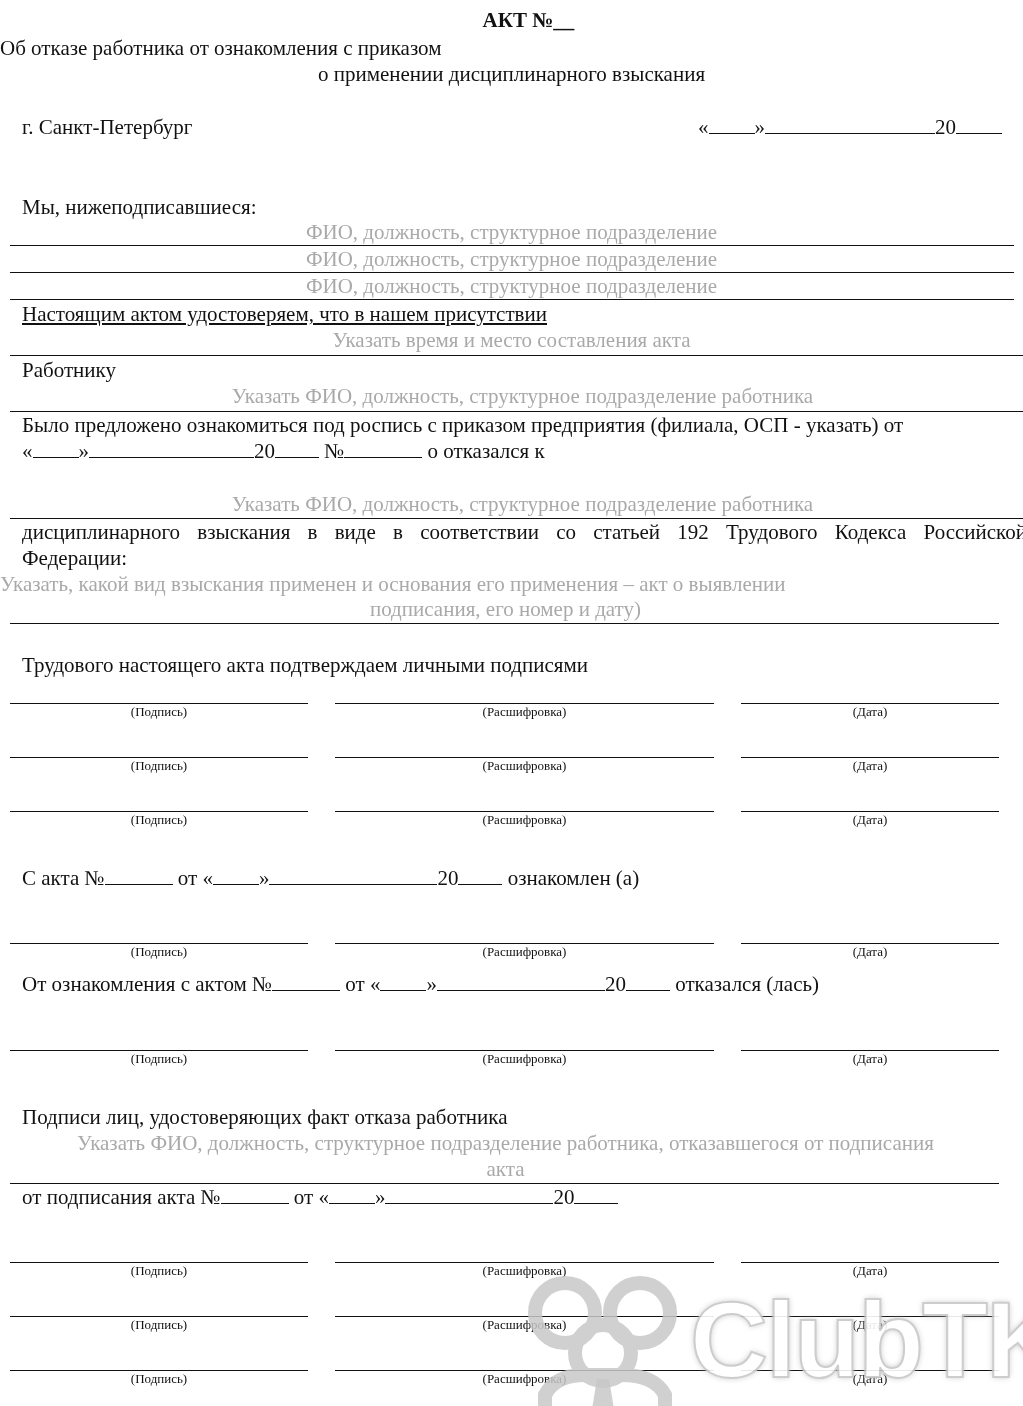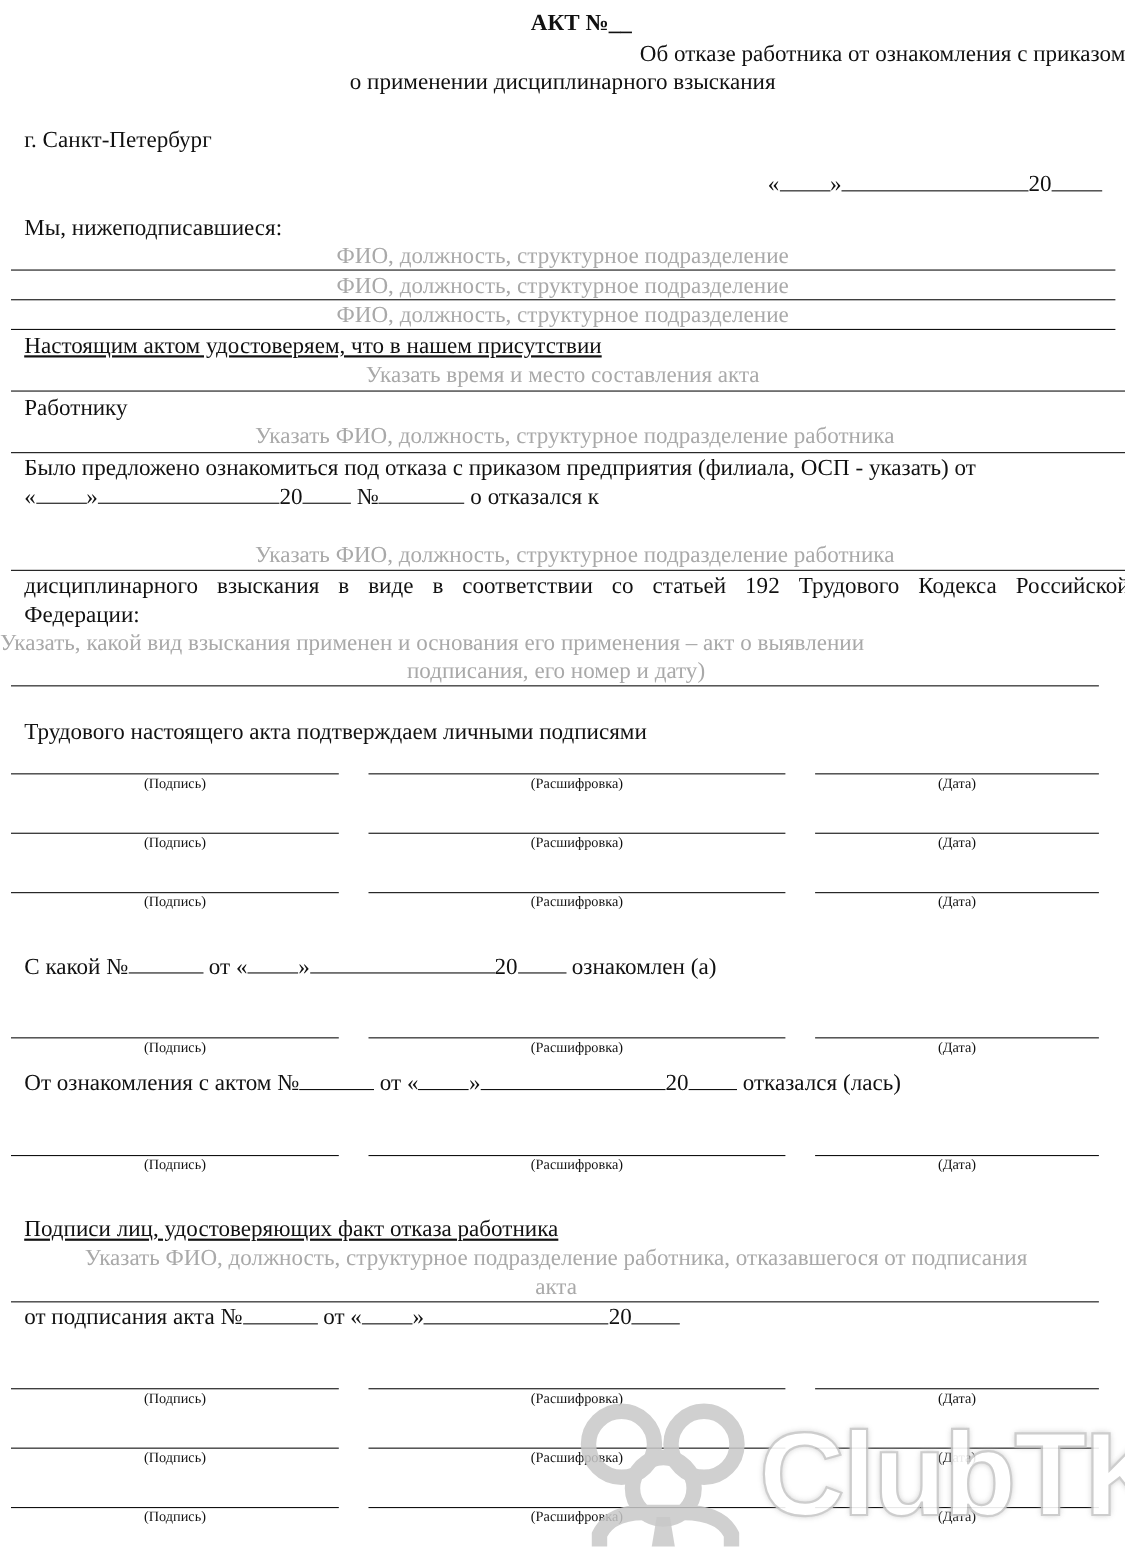--- a/index.html
+++ b/index.html
@@ -18,45 +18,45 @@
   .just { text-align: justify; text-align-last: justify; }
   .watermark {
     position: absolute; left: 515px; top: 1275px; width: 510px; height: 140px;
     pointer-events: none;
   }
 </style>
 </head>
 <body>
 
 <div class="abs t title" style="left:0;width:1023px;top:8px;text-align:center;">АКТ №__</div>
-<div class="abs t" style="left:0;width:1023px;top:36px;text-align:right;">Об отказе работника от ознакомления с приказом</div>
+<div class="abs t" style="left:0;width:1023px;top:36px;text-align:left;">Об отказе работника от ознакомления с приказом</div>
 <div class="abs t" style="left:0;width:1023px;top:62px;text-align:center;">о применении дисциплинарного взыскания</div>
 
 <div class="abs t" style="left:22px;top:115px;">г. Санкт-Петербург</div>
-<div class="abs t" style="left:698px;top:115px;margin-top:40px;">
+<div class="abs t" style="left:698px;top:115px;">
   <span>«</span><span class="u" style="width:46px;"></span><span>»</span><span class="u" style="width:170px;"></span><span>20</span><span class="u" style="width:46px;"></span>
 </div>
 
 <div class="abs t" style="left:22px;top:195px;">Мы, нижеподписавшиеся:</div>
 <div class="abs hint" style="left:0;width:1023px;top:220px;text-align:center;">ФИО, должность, структурное подразделение</div>
 <div class="hr" style="left:10px;width:1004px;top:245px;"></div>
 <div class="abs hint" style="left:0;width:1023px;top:247px;text-align:center;">ФИО, должность, структурное подразделение</div>
 <div class="hr" style="left:10px;width:1004px;top:272px;"></div>
 <div class="abs hint" style="left:0;width:1023px;top:274px;text-align:center;">ФИО, должность, структурное подразделение</div>
 <div class="hr" style="left:10px;width:1004px;top:299px;"></div>
 
 <div class="abs t" style="left:22px;top:302px;text-decoration:underline;">Настоящим актом удостоверяем, что в нашем присутствии</div>
 <div class="abs hint" style="left:0;width:1023px;top:328px;text-align:center;">Указать время и место составления акта</div>
 <div class="hr" style="left:10px;width:1013px;top:355px;"></div>
 
 <div class="abs t" style="left:22px;top:358px;">Работнику</div>
 <div class="abs hint" style="left:0;width:1045px;top:384px;text-align:center;">Указать ФИО, должность, структурное подразделение работника</div>
 <div class="hr" style="left:10px;width:1013px;top:411px;"></div>
 
-<div class="abs t" style="left:22px;top:413px;">Было предложено ознакомиться под отказа с приказом предприятия (филиала, ОСП - указать) от</div>
+<div class="abs t" style="left:22px;top:413px;">Было предложено ознакомиться под роспись с приказом предприятия (филиала, ОСП - указать) от</div>
 <div class="abs t" style="left:22px;top:439px;">
   <span>«</span><span class="u" style="width:46px;"></span><span>»</span><span class="u" style="width:165px;"></span><span>20</span><span class="u" style="width:44px;"></span>&nbsp;<span>№</span><span class="u" style="width:78px;"></span>&nbsp;<span>о отказался к</span>
 </div>
 <div class="abs hint" style="left:0;width:1045px;top:492px;text-align:center;">Указать ФИО, должность, структурное подразделение работника</div>
 <div class="hr" style="left:10px;width:1013px;top:518px;"></div>
 
 <div class="abs t just" style="left:22px;width:1005px;top:520px;">дисциплинарного взыскания в виде в соответствии со статьей 192 Трудового Кодекса Российской</div>
 <div class="abs t" style="left:22px;top:546px;">Федерации:</div>
 <div class="abs hint" style="left:0;width:1011px;top:572px;text-align:left;">Указать, какой вид взыскания применен и основания его применения – акт о выявлении</div>
 <div class="abs hint" style="left:0;width:1011px;top:597px;text-align:center;">подписания, его номер и дату)</div>
@@ -125,28 +125,28 @@
       <div class="hr" style="left: 10px; width: 298px; top: 1370px;"></div>
       <div class="small" style="left: 10px; width: 298px; top: 1371px;">(Подпись)</div>
       <div class="hr" style="left: 335px; width: 379px; top: 1370px;"></div>
       <div class="small" style="left: 335px; width: 379px; top: 1371px;">(Расшифровка)</div>
       <div class="hr" style="left: 741px; width: 258px; top: 1370px;"></div>
       <div class="small" style="left: 741px; width: 258px; top: 1371px;">(Дата)</div>
     </div>
   </div>
 
 <div class="abs t" style="left:22px;top:866px;">
-  <span>С какой №</span><span class="u" style="width:68px;"></span>&nbsp;<span>от «</span><span class="u" style="width:46px;"></span><span>»</span><span class="u" style="width:168px;"></span><span>20</span><span class="u" style="width:44px;"></span>&nbsp;<span>ознакомлен (а)</span>
+  <span>С акта №</span><span class="u" style="width:68px;"></span>&nbsp;<span>от «</span><span class="u" style="width:46px;"></span><span>»</span><span class="u" style="width:168px;"></span><span>20</span><span class="u" style="width:44px;"></span>&nbsp;<span>ознакомлен (а)</span>
 </div>
 
 <div class="abs t" style="left:22px;top:972px;">
   <span>От ознакомления с актом №</span><span class="u" style="width:68px;"></span>&nbsp;<span>от «</span><span class="u" style="width:46px;"></span><span>»</span><span class="u" style="width:168px;"></span><span>20</span><span class="u" style="width:44px;"></span>&nbsp;<span>отказался (лась)</span>
 </div>
 
-<div class="abs t" style="left:22px;top:1105px;text-decoration:underline;">Подписи лиц, удостоверяющих факт отказа работника</div>
+<div class="abs t" style="left:22px;top:1105px;">Подписи лиц, удостоверяющих факт отказа работника</div>
 <div class="abs hint" style="left:0;width:1011px;top:1131px;text-align:center;">Указать ФИО, должность, структурное подразделение работника, отказавшегося от подписания</div>
 <div class="abs hint" style="left:0;width:1011px;top:1157px;text-align:center;">акта</div>
 <div class="hr" style="left:10px;width:989px;top:1183px;"></div>
 <div class="abs t" style="left:22px;top:1185px;">
   <span>от подписания акта №</span><span class="u" style="width:68px;"></span>&nbsp;<span>от «</span><span class="u" style="width:46px;"></span><span>»</span><span class="u" style="width:168px;"></span><span>20</span><span class="u" style="width:44px;"></span>
 </div>
 
 <div class="watermark">
   <svg width="510" height="140" viewBox="0 0 510 140">
     <g fill="none" stroke="#c8c8c8" stroke-width="14" opacity="0.85">

